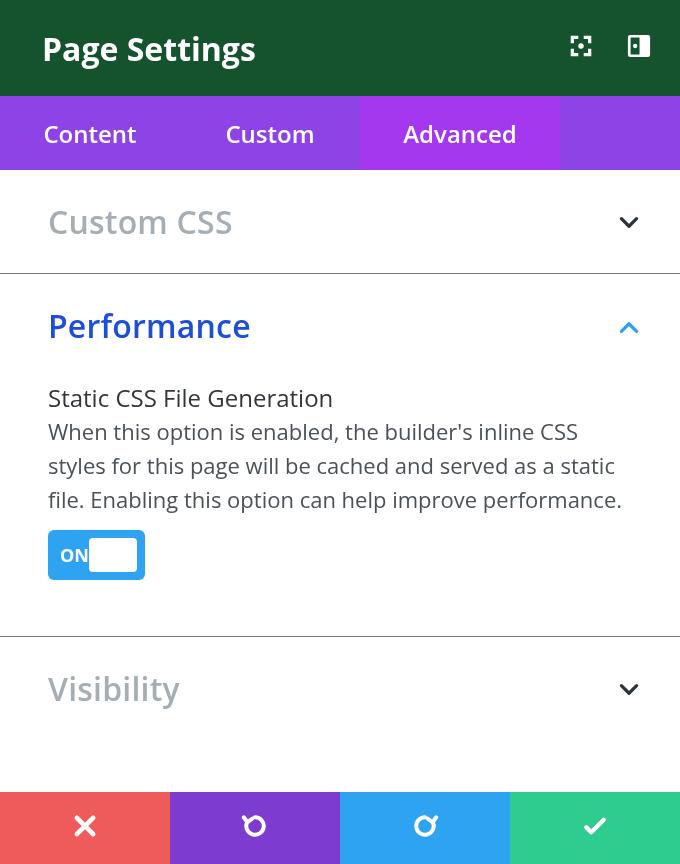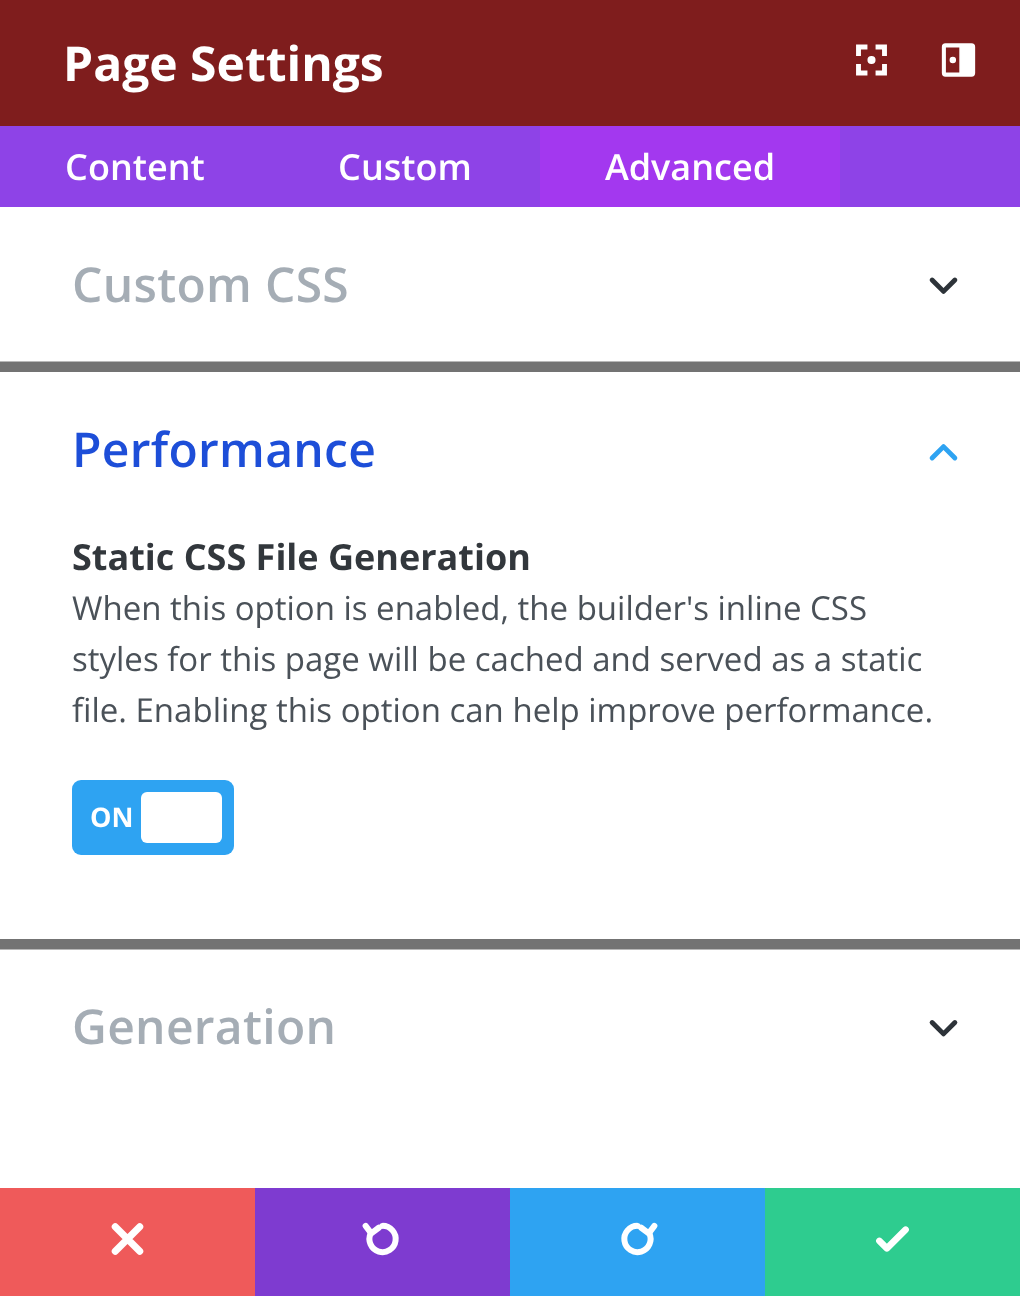--- a/index.html
+++ b/index.html
@@ -1,95 +1,95 @@
 <!DOCTYPE html>
 <html><head>
 <meta charset="utf-8">
 <style>
   * { box-sizing: border-box; margin: 0; padding: 0; }
   html, body { width: 680px; height: 864px; font-family: "Open Sans", -apple-system, "Segoe UI", Roboto, Arial, sans-serif; background:#fff; overflow:hidden; }
 
   
   .header {
-    background: #7f1d1d;
-    height: 84px;
+    background: #14532d;
+    height: 96px;
     display:flex;
     align-items:center;
     padding: 0 28px 0 42px;
     justify-content:space-between;
   }
   .header-title {
     color:#fff;
     font-size:32px;
     font-weight:700;
   }
   .header-icons {
     display:flex;
     gap:32px;
     align-items:center;
   }
   .header-icons svg { fill:#fff; stroke:#fff; }
 
   
   .tabs {
     display:flex;
-    height:54px;
+    height:74px;
     background:#8e43e7;
   }
   .tab {
     color:#fff;
     font-size:24px;
     font-weight:600;
     display:flex;
     align-items:center;
     justify-content:center;
     padding:0 40px;
     cursor:pointer;
     flex:0 0 auto;
   }
   .tab.active { background:#a338ef; }
   .tab:nth-child(1){ min-width:180px; }
   .tab:nth-child(2){ min-width:180px; }
   .tab:nth-child(3){ min-width:200px; }
 
   
   .section {
-    border-bottom:7px solid #737373;
+    border-bottom:1px solid #737373;
     padding: 30px 48px 30px 48px;
     position:relative;
   }
   .section-collapsed .section-title { color:#a5adb5; }
   .section-title {
     font-size:32px;
     font-weight:600;
     color:#1d4ed8;
     letter-spacing:0.2px;
   }
   .chevron {
     position:absolute;
     right:38px;
     top:40px;
   }
   .section-visibility { border-bottom:none; padding-bottom:10px;}
 
   
   .option-title {
     font-size:24px;
-    font-weight:700;
+    font-weight:400;
     color:#32373c;
     margin-top:34px;
   }
   .option-desc {
     font-size:22px;
     line-height:1.55;
     color:#4a5158;
   }
   .toggle {
-    margin-top:30px;
-    width:108px;
+    margin-top:14px;
+    width:97px;
     height:50px;
     background:#2ea3f2;
     border-radius:6px;
     display:flex;
     align-items:center;
     padding:0 8px;
     cursor:pointer;
     gap:0;
   }
   .toggle-label {
@@ -176,21 +176,21 @@
   <div class="option-title">Static CSS File Generation</div>
   <div class="option-desc">When this option is enabled, the builder's inline CSS styles for this page will be cached and served as a static file. Enabling this option can help improve performance.</div>
 
   <div class="toggle">
     <span class="toggle-label">ON</span>
     <span class="toggle-knob"></span>
   </div>
 </div>
 
 <div class="section section-collapsed section-visibility">
-  <div class="section-title">Generation</div>
+  <div class="section-title">Visibility</div>
   <span class="chevron">
     <svg width="26" height="26" viewBox="0 0 24 24">
         <path d="M5 8l7 7 7-7" fill="none" stroke="#2d3339" stroke-width="3" stroke-linecap="round" stroke-linejoin="round"></path>
       </svg>
   </span>
 </div>
 
 <div class="footer">
   <div class="footer-btn footer-cancel">
     <span>

